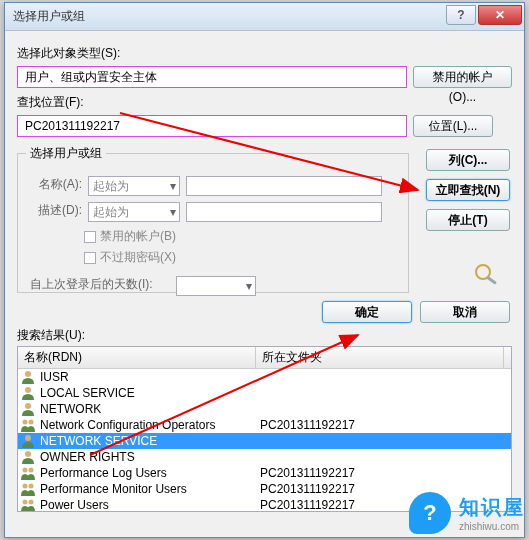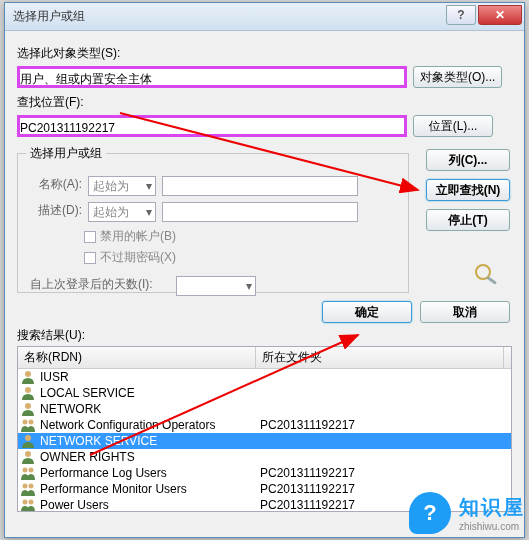--- a/index.html
+++ b/index.html
@@ -6,30 +6,30 @@
 body { margin: 0; background: #d8d8d8; width: 529px; height: 540px; position: relative; overflow: hidden; }
 .window { position: absolute; left: 4px; top: 2px; width: 521px; height: 536px; background: #f0f0f0; border: 1px solid #5a8ab8; box-shadow: 0 2px 8px rgba(0,0,0,0.3); }
 .titlebar { height: 28px; background: linear-gradient(#e8f0f8,#d0e0f0); display: flex; align-items: center; padding: 0 0 0 8px; border-bottom: 1px solid #b0c0d0; }
 .titlebar-title { flex: 1; color: #333; }
 .tb-btn { width: 30px; height: 20px; display: flex; align-items: center; justify-content: center; margin-top: -4px; border: 1px solid #8aa; background: linear-gradient(#f8f8ff,#d8e0f0); border-radius: 0 0 3px 3px; margin-right: 2px; }
 .tb-btn.close { background: linear-gradient(#e88,#c33); border-color: #a33; color: #fff; width: 44px; }
 .tb-btn span { font-weight: bold; color: #555; }
 .tb-btn.close span { color: #fff; }
 .body { padding: 10px 12px; }
 .label { margin: 4px 0; }
-.textbox { width: 390px; height: 22px; border: 3px solid #d946ef; background: #fff; padding: 2px 0; display: inline-block; line-height: 16px; vertical-align: middle; }
+.textbox { width: 390px; height: 22px; border: 1px solid #d946ef; background: #fff; padding: 2px 7px; display: inline-block; line-height: 16px; vertical-align: middle; }
 .btn { display: inline-block; min-width: 80px; height: 22px; border: 1px solid #8aa; background: linear-gradient(#fdfdfd,#e4e8ec); border-radius: 3px; text-align: center; line-height: 20px; vertical-align: middle; cursor: default; padding: 0 6px; }
 .btn.hl { border: 1px solid #3a9ad9; box-shadow: 0 0 2px #6bd; }
 .row { display: flex; align-items: center; gap: 6px; margin-bottom: 6px; }
 .row .textbox { flex: 0 0 auto; }
 fieldset { border: 1px solid #c8c8c8; margin: 8px 0; padding: 8px; }
 legend { padding: 0 4px; }
 .qrow { display: flex; gap: 6px; margin: 6px 0; }
 .qrow .lab { width: 56px; text-align: right; color: #666; }
-.combo { width: 68px; height: 20px; border: 1px solid #aab; background: #fff; display: inline-flex; align-items: center; padding: 0 4px; color: #888; position: relative; }
+.combo { width: 92px; height: 20px; border: 1px solid #aab; background: #fff; display: inline-flex; align-items: center; padding: 0 4px; color: #888; position: relative; }
 .combo::after { content: "▾"; position: absolute; right: 3px; color: #666; }
 .qrow .tinput { width: 196px; height: 20px; border: 1px solid #aab; background: #fff; }
 .chk { display: flex; align-items: center; gap: 4px; color: #888; margin: 4px 0 0 58px; }
 .chkbox { width: 12px; height: 12px; border: 1px solid #aab; background: #fff; }
 .rightcol { position: absolute; right: 14px; top: 146px; width: 84px; display: flex; flex-direction: column; gap: 8px; font-weight: bold; }
 .search-icon { position: absolute; right: 22px; top: 258px; width: 32px; height: 26px; }
 .bottom-btns { display: flex; gap: 8px; justify-content: flex-end; margin: 6px 2px 4px 0; font-weight: bold; }
 .results-label { margin: 2px 0 2px 0; }
 .results { border: 1px solid #aab; background: #fff; height: 166px; overflow: hidden; }
 .res-head { display: flex; background: linear-gradient(#fafafa,#e8e8e8); border-bottom: 1px solid #ccc; }
@@ -59,21 +59,21 @@
       </div>
     <div class="tb-btn close">
         <span>✕</span>
       </div>
   </div>
   <div class="body">
 
     <div class="label">选择此对象类型(S):</div>
     <div class="row">
       <div class="textbox">用户、组或内置安全主体</div>
-      <div class="btn">对象类型(O)...</div>
+      <div class="btn">禁用的帐户(O)...</div>
     </div>
 
     <div class="label">查找位置(F):</div>
     <div class="row">
       <div class="textbox">PC201311192217</div>
       <div class="btn">位置(L)...</div>
     </div>
 
     <fieldset style="position:relative; width:392px; height:148px;">
       <legend>选择用户或组</legend>

